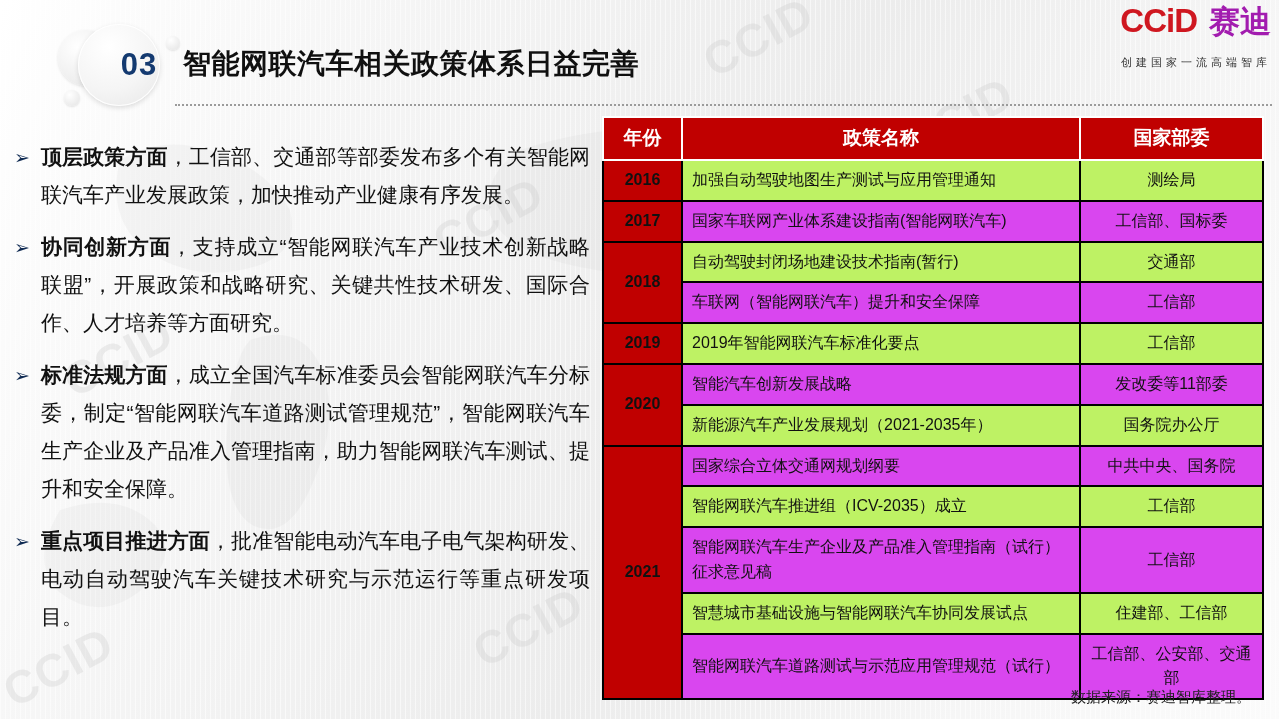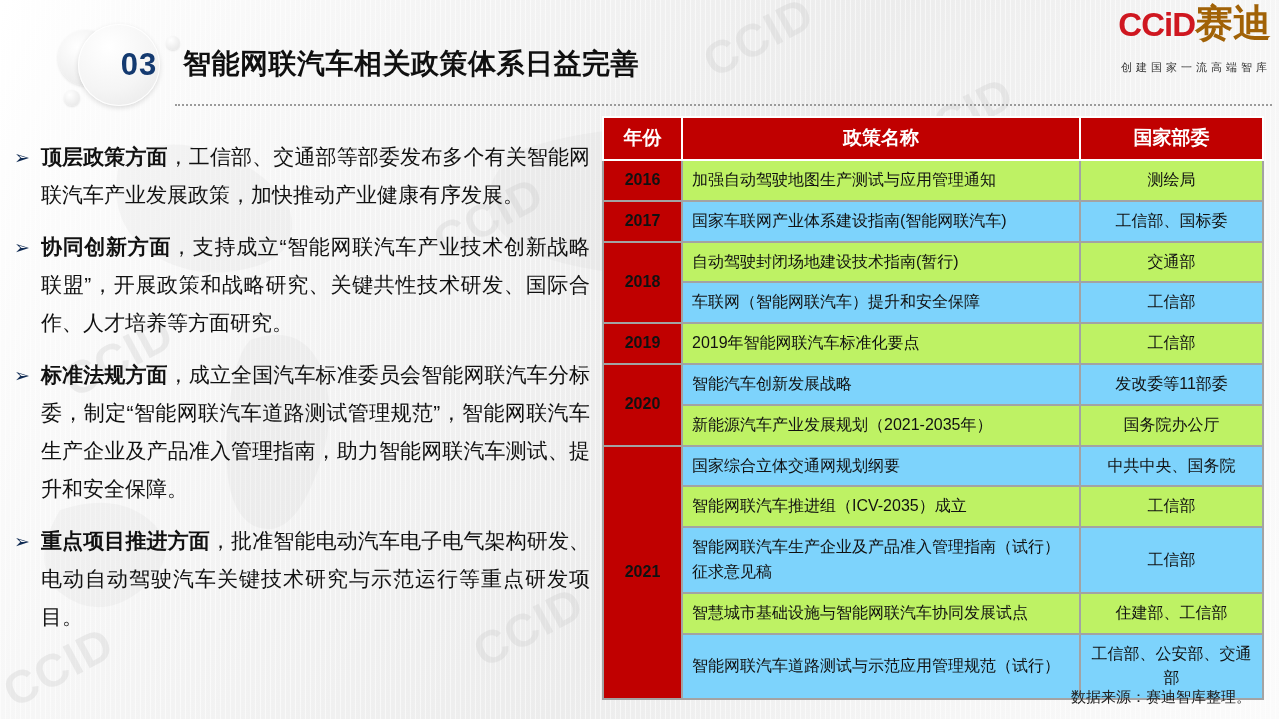--- a/index.html
+++ b/index.html
@@ -62,21 +62,21 @@
 
   
   #logo { position: absolute; right: 8px; top: 4px; text-align: right; }
   .logo-row { display: flex; align-items: baseline; justify-content: flex-end; line-height: 1; }
   .logo-cc {
     font-family: "Liberation Sans", sans-serif; font-weight: bold;
     font-size: 33px; color: #cf1720; letter-spacing: -1px;
   }
   .logo-cn {
     font-family: "Liberation Sans", "DejaVu Sans", sans-serif; font-weight: bold;
-    font-size: 38px; color: #a16207; letter-spacing: 0px; margin-left: 0;
+    font-size: 31px; color: #a21caf; letter-spacing: 0px; margin-left: 12px;
   }
   .logo-tag {
     margin-top: 18px; font-size: 11px; color: #333; letter-spacing: 4px;
     font-family: "Liberation Sans", "DejaVu Sans", sans-serif;
   }
 
   #divider {
     position: absolute; left: 175px; top: 104px; width: 1097px; height: 0;
     border-top: 2px dotted #9b9b9b;
   }
@@ -105,33 +105,33 @@
   #policy-table col.c-name { width: 398px; }
   #policy-table col.c-dept { width: 183px; }
   #policy-table th {
     background: #c00000; color: #ffffff; font-weight: bold;
     font-size: 19px; text-align: center; padding: 7px 0 8px;
     border: 2px solid #ffffff;
     font-family: "Liberation Sans", "DejaVu Sans", sans-serif;
   }
   #policy-table td {
     font-size: 16px; color: #111; padding: 7px 9px;
-    border: 2px solid #a3a3a3;
+    border: 2px solid #000000;
     font-family: "Liberation Sans", "DejaVu Sans", sans-serif;
     line-height: 1.55;
   }
   td.year-cell {
     background: #c00000; color: #ffffff; font-weight: bold;
     font-size: 17px; text-align: center; vertical-align: middle;
     border-left: none;
   }
   td.name-cell { text-align: left; }
   td.dept-cell { text-align: center; }
   tr.band-a td.name-cell, tr.band-a td.dept-cell { background: #bef264; }
-  tr.band-b td.name-cell, tr.band-b td.dept-cell { background: #7dd3fc; }
+  tr.band-b td.name-cell, tr.band-b td.dept-cell { background: #d946ef; }
 
   #source-note {
     position: absolute; right: 28px; top: 688px;
     font-size: 15px; color: #222;
     font-family: "Liberation Sans", "DejaVu Sans", sans-serif;
   }
 </style>
 </head>
 <body>
 

